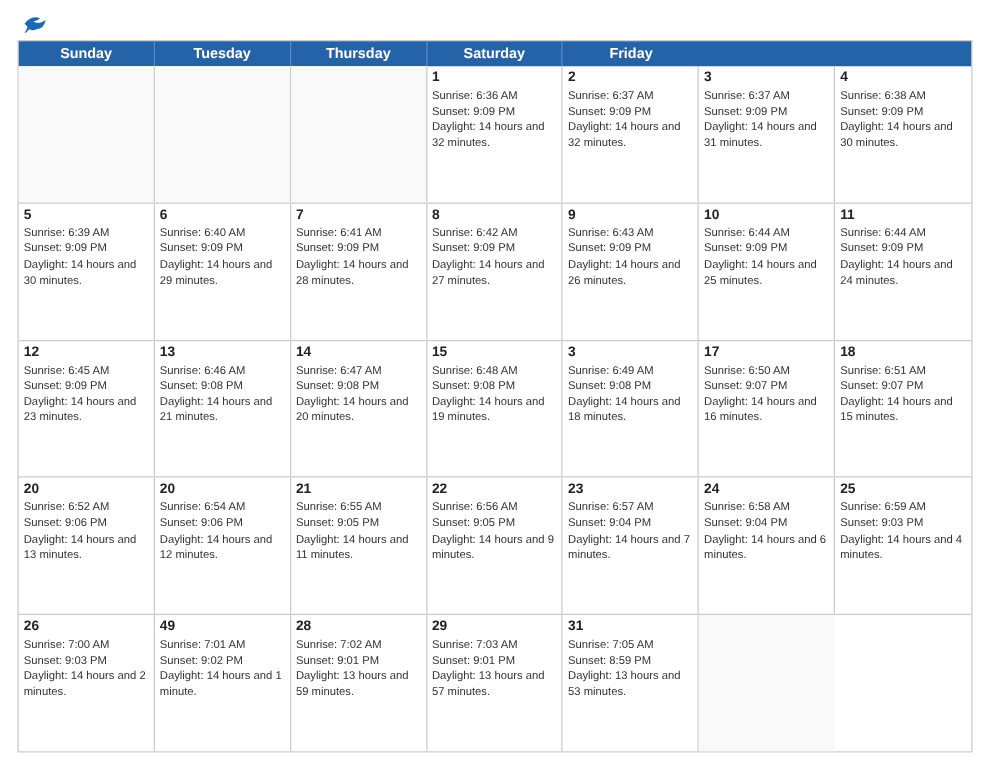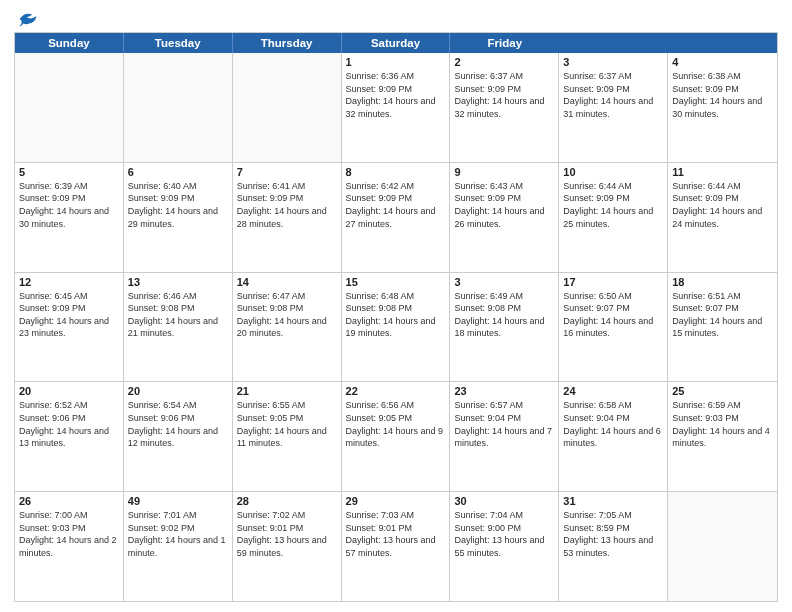--- a/index.html
+++ b/index.html
@@ -263,24 +263,20 @@
           </div>
           <div class="day-cell">
             <span class="day-num">28</span>
             <div class="day-info">Sunrise: 7:02 AM<br>Sunset: 9:01 PM<br>Daylight: 13 hours and 59 minutes.</div>
           </div>
           <div class="day-cell">
             <span class="day-num">29</span>
             <div class="day-info">Sunrise: 7:03 AM<br>Sunset: 9:01 PM<br>Daylight: 13 hours and 57 minutes.</div>
           </div>
           <div class="day-cell">
-            <span class="day-num">30</span>
-            <div class="day-info">Sunrise: 7:04 AM<br>Sunset: 9:00 PM<br>Daylight: 13 hours and 55 minutes.</div>
-          </div>
-          <div class="day-cell">
             <span class="day-num">31</span>
             <div class="day-info">Sunrise: 7:05 AM<br>Sunset: 8:59 PM<br>Daylight: 13 hours and 53 minutes.</div>
           </div>
           <div class="day-cell empty"></div>
         </div>
       </div>
   </div>
 </div>
 
 </body></html>

